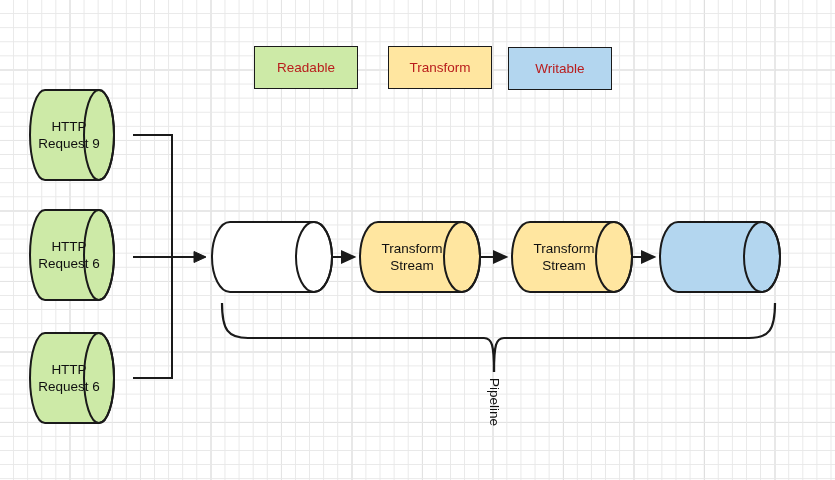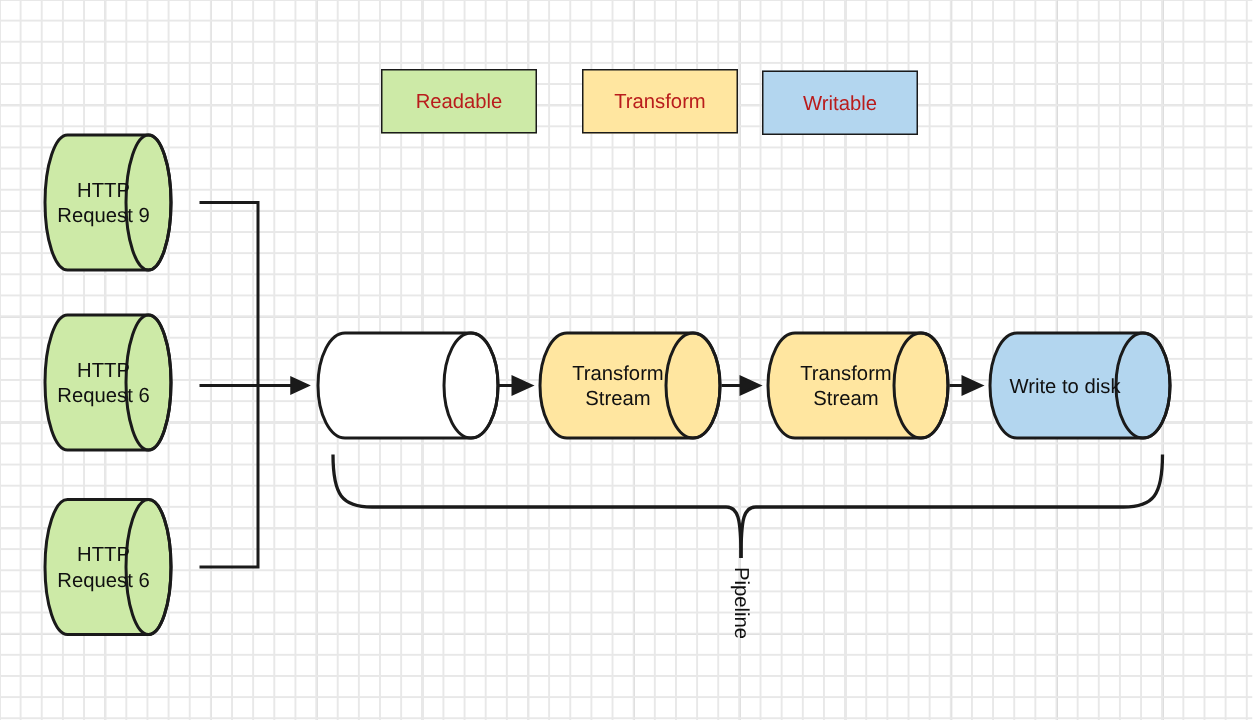--- a/index.html
+++ b/index.html
@@ -129,19 +129,16 @@
   </div>
 
   <div class="cyl-label" style="left:366px;top:222px;width:92px;height:70px;">
     <span>Transform</span>
     <span>Stream</span>
   </div>
   <div class="cyl-label" style="left:518px;top:222px;width:92px;height:70px;">
     <span>Transform</span>
     <span>Stream</span>
   </div>
-  <div class="cyl-label" style="left:664px;top:222px;width:92px;height:70px;">
-    <span>Write to disk</span>
-  </div>
 
   <div class="brace-label" style="left:502px;top:378px;">Pipeline</div>
 
 </div>
 
 </body></html>

